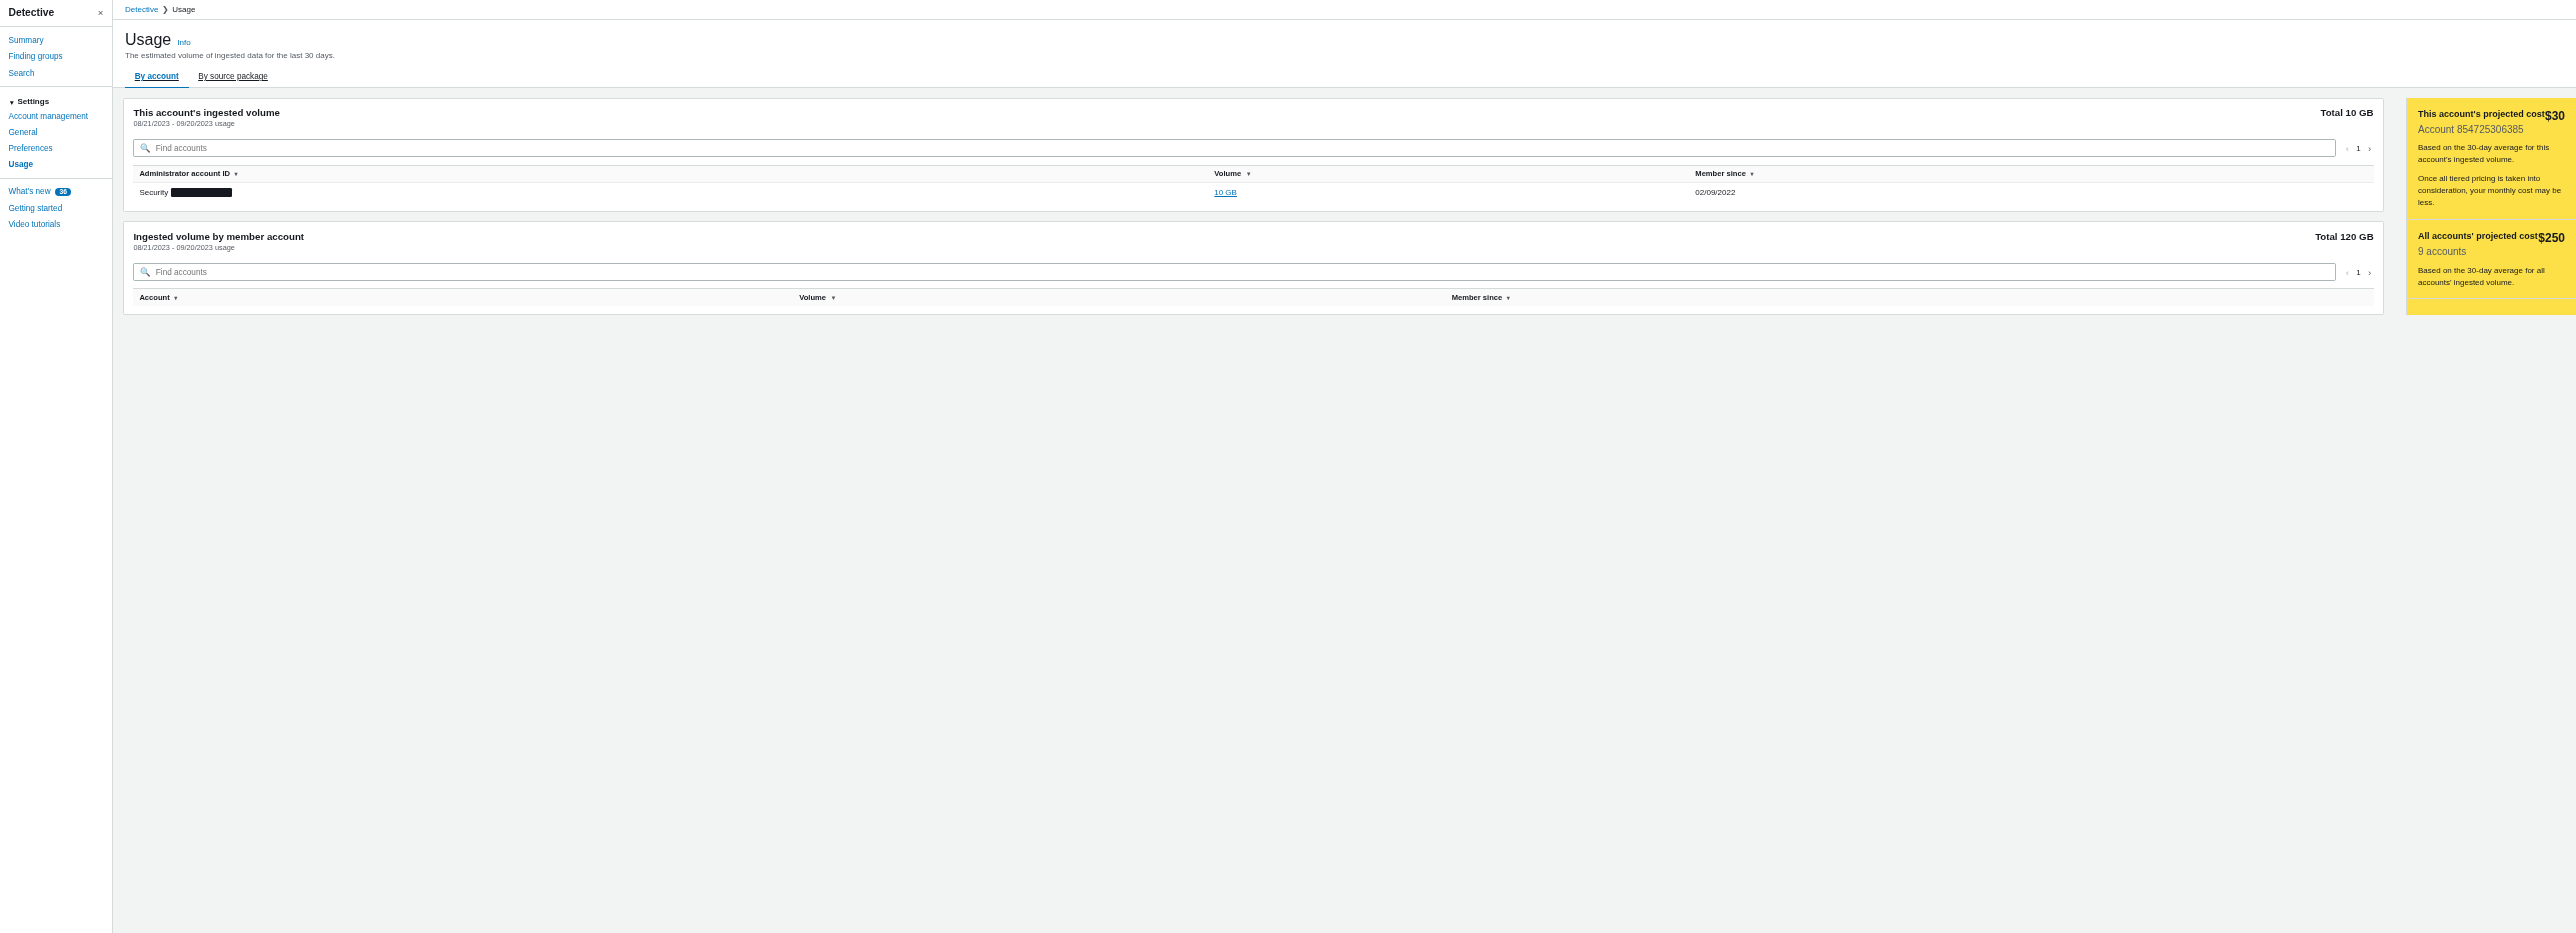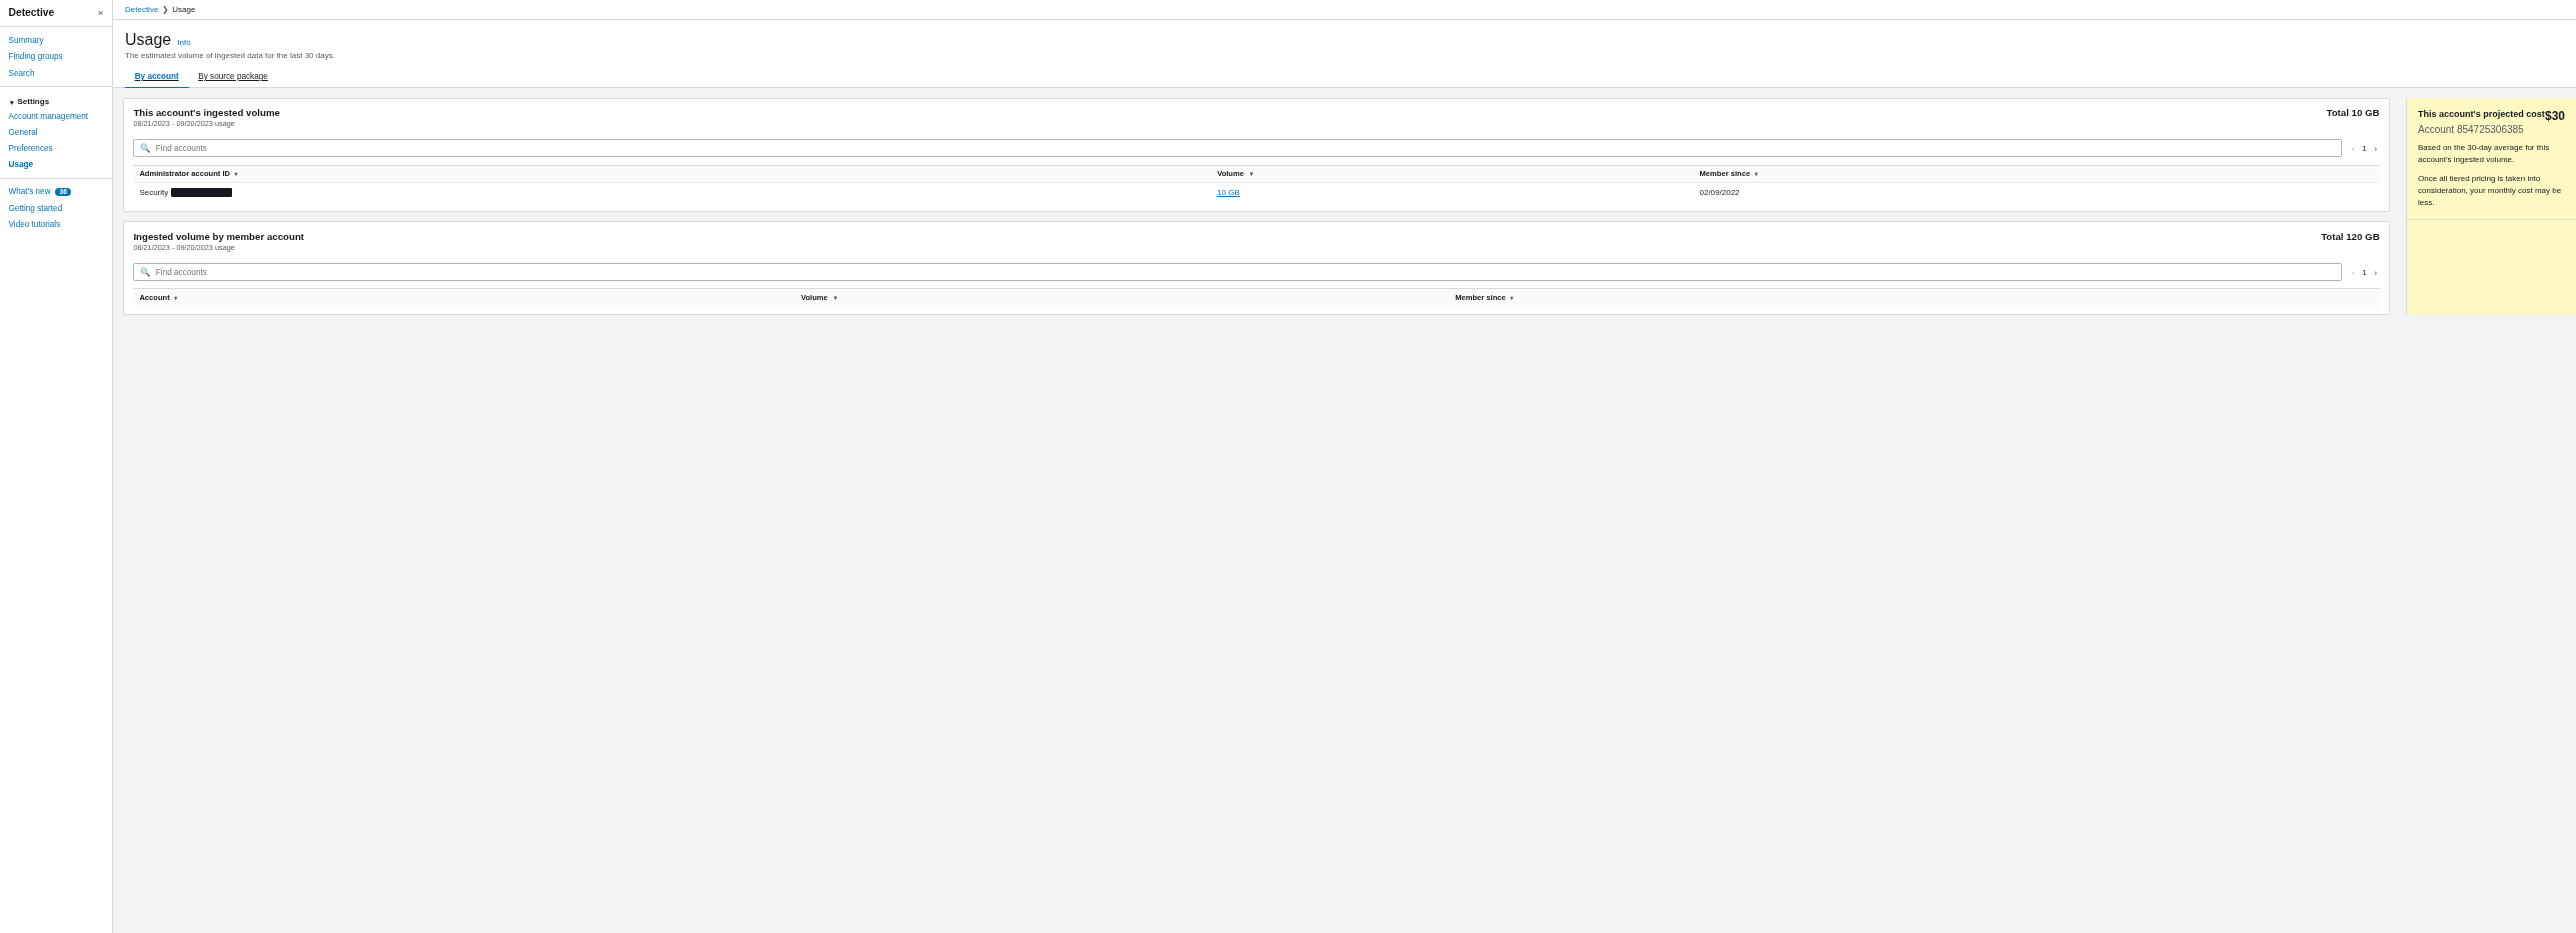--- a/index.html
+++ b/index.html
@@ -159,38 +159,38 @@
     }
     .tab.active {
       color: #0073bb;
       border-bottom: 1.8px solid #0073bb;
       font-weight: 600;
     }
 
     
     .content-area {
       display: flex;
-      gap: 6px;
+      gap: 12px;
       padding: 9.7px 0 0 0;
     }
 
     
     .left-panels {
       flex: 1;
       padding: 0 9.7px;
       display: flex;
       flex-direction: column;
       gap: 9.7px;
     }
 
     
     .right-panel {
       width: 157px;
       min-width: 170px;
-      background: #fef9c3;
+      background: #fde047;
       border-left: 0.6px solid #d5dbdb;
       padding: 0;
     }
 
     
     .card {
       background: #fff;
       border: 0.6px solid #d5dbdb;
       border-radius: 1.8px;
     }
@@ -502,17 +502,25 @@
     <div class="right-panel">
       <div class="right-section">
         <div class="right-section-title-row">
           <div class="right-section-title">This account's projected cost</div>
           <div class="right-section-cost">$30</div>
         </div>
         <div class="right-section-account">Account 854725306385</div>
         <div class="right-section-body">Based on the 30-day average for this account's ingested volume.</div>
         <div class="right-section-body">Once all tiered pricing is taken into consideration, your monthly cost may be less.</div>
       </div>
+      <div class="right-section">
+        <div class="right-section-title-row">
+          <div class="right-section-title">All accounts' projected cost</div>
+          <div class="right-section-cost">$250</div>
+        </div>
+        <div class="right-section-account">9 accounts</div>
+        <div class="right-section-body">Based on the 30-day average for all accounts' ingested volume.</div>
+      </div>
     </div>
 
   </div>
 </div>
 
 
 </body></html>

